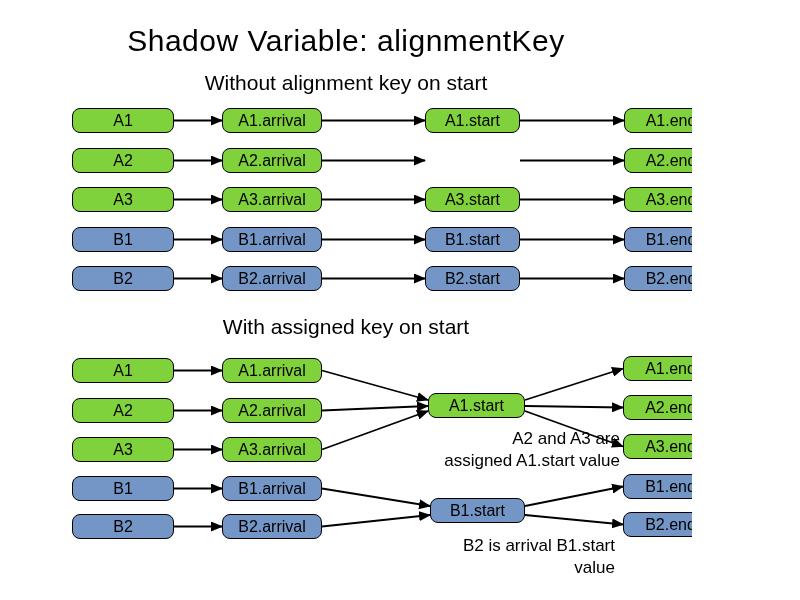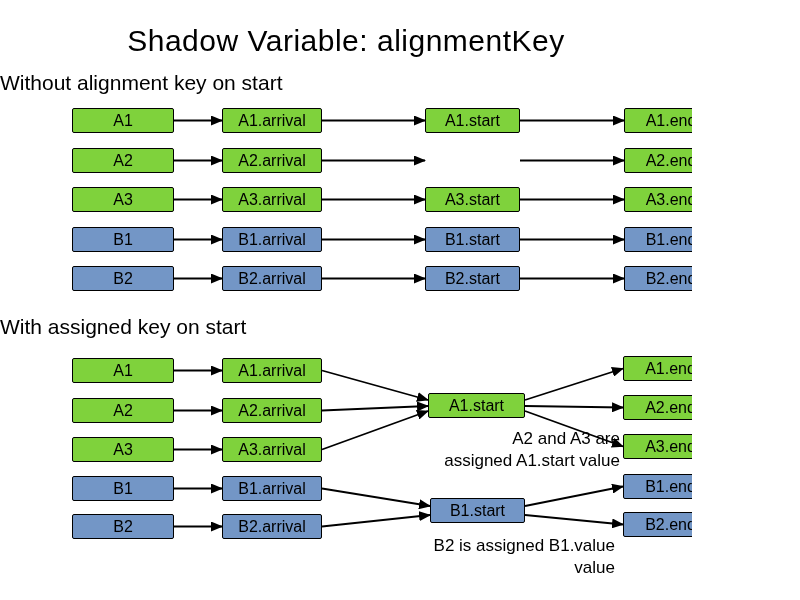--- a/index.html
+++ b/index.html
@@ -6,26 +6,26 @@
   #canvas {
     position:relative; width:692px; height:600px; background:#fff;
     font-family:"Liberation Sans","DejaVu Sans",sans-serif; color:#000;
     overflow:hidden;
   }
   .title {
     position:absolute; left:0; right:0; top:24px;
     text-align:center; font-size:30px; letter-spacing:0.5px;
   }
   .heading {
-    position:absolute; left:0; right:0; text-align:left; font-size:21px;
+    position:absolute; left:0; right:0; text-align:center; font-size:21px;
   }
   #arrows { position:absolute; left:0; top:0; z-index:0; }
   .box {
     position:absolute; box-sizing:border-box; z-index:1;
-    border:1.6px solid #000; border-radius:2px;
+    border:1.6px solid #000; border-radius:8px;
     display:flex; align-items:center; justify-content:center;
     font-size:16px; line-height:1;
   }
   .green { background:var(--green,#7FD23C); }
   .blue  { background:var(--blue,#7396C6); }
   .note {
     position:absolute; text-align:right; font-size:17px; line-height:22px; z-index:1;
   }
 </style>
 </head>
@@ -122,17 +122,17 @@
   <div class="box green" style="left:623px;top:395px;width:95px;height:25px">A2.end</div>
   <div class="box green" style="left:623px;top:434px;width:95px;height:25px">A3.end</div>
   <div class="box blue" style="left:623px;top:474px;width:95px;height:25px">B1.end</div>
   <div class="box blue" style="left:623px;top:512px;width:95px;height:25px">B2.end</div>
 
   <div class="note" style="left:360px;top:428px;width:260px">
     <div>A2 and A3 are</div>
     <div>assigned A1.start value</div>
   </div>
   <div class="note" style="left:355px;top:535px;width:260px">
-    <div>B2 is assigned B1.value</div>
+    <div>B2 is arrival B1.start</div>
     <div>value</div>
   </div>
 
 </div>
 
 </body></html>

